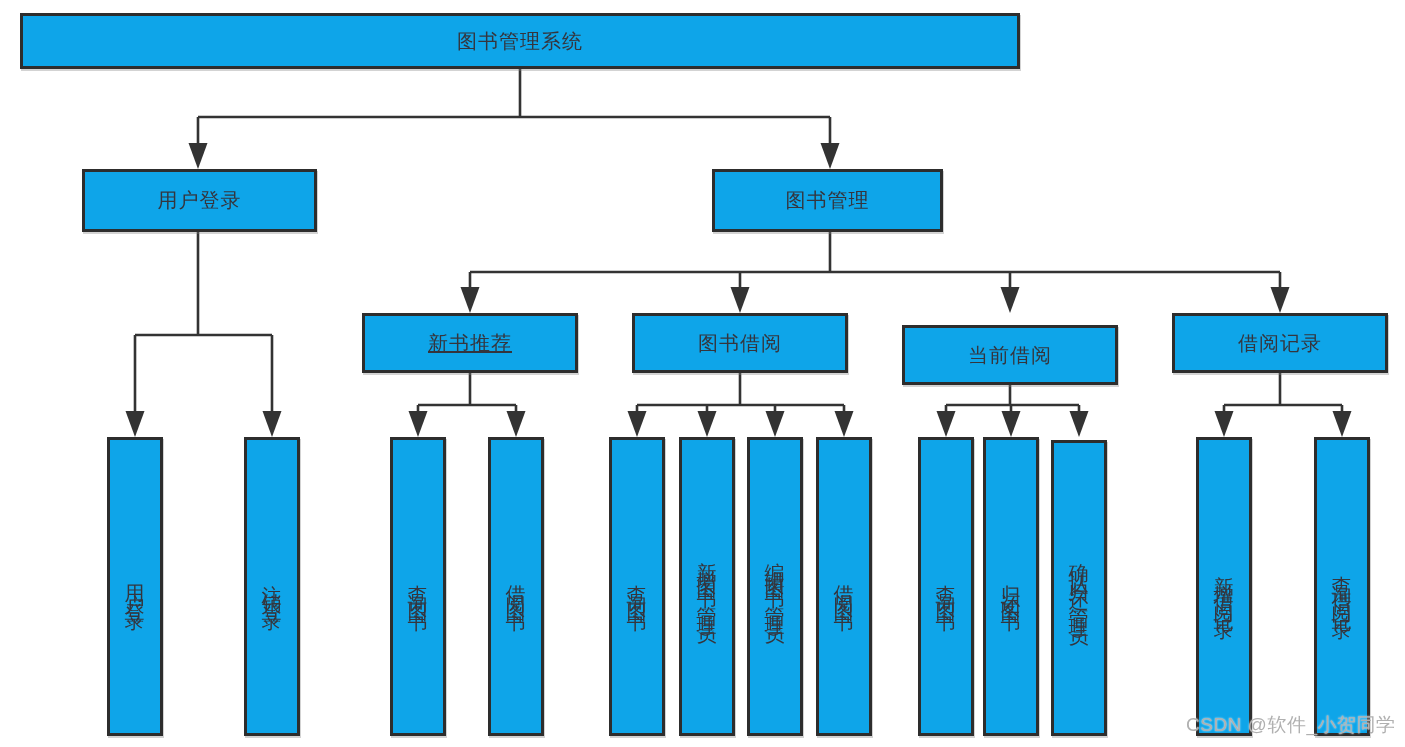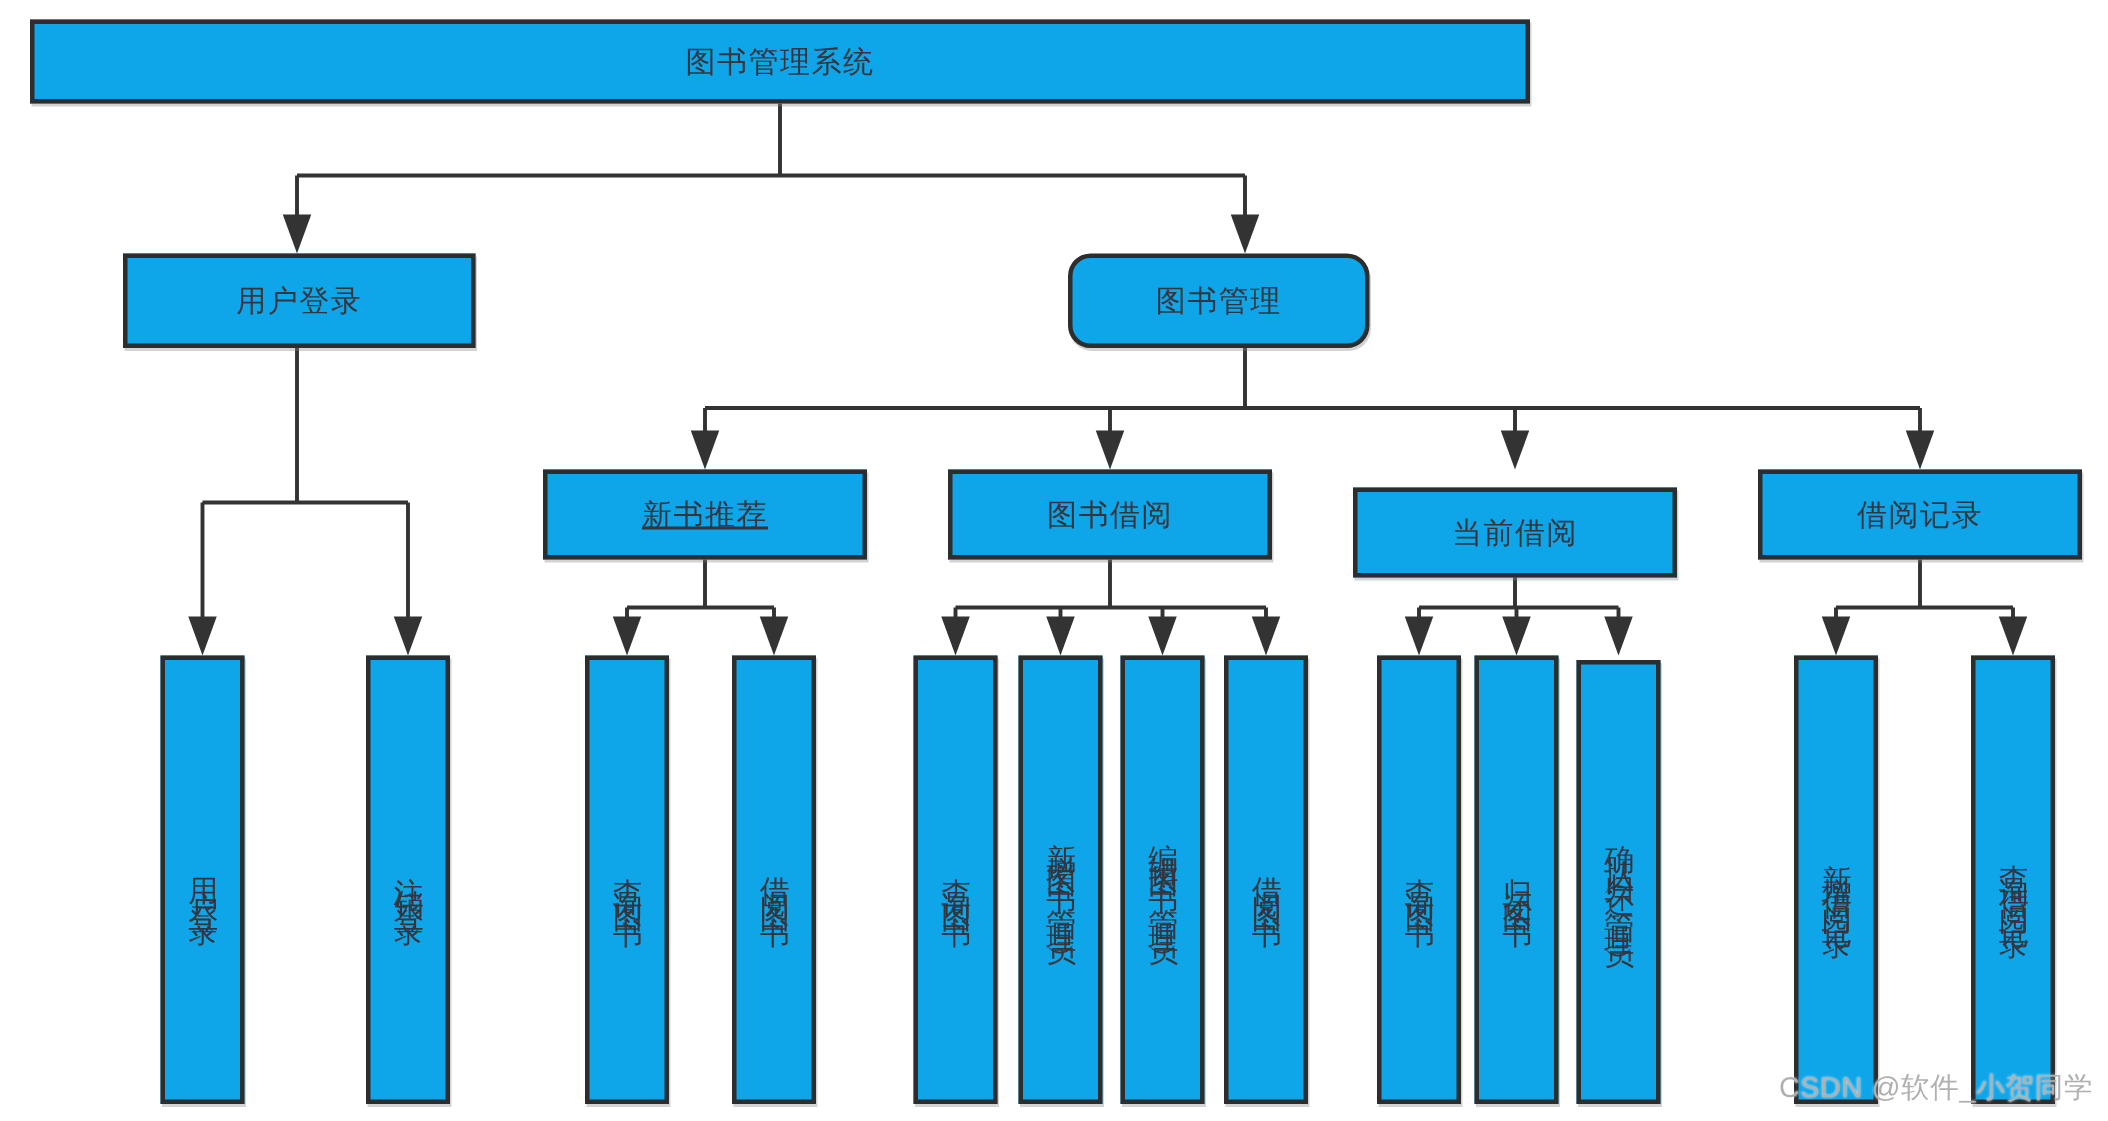--- a/index.html
+++ b/index.html
@@ -98,21 +98,21 @@
   </g>
 </svg>
 
 <div class="box" style="left:20px; top:13px; width:1000px; height:56px;">
   <span class="hlabel">图书管理系统</span>
 </div>
 
 <div class="box" style="left:82px; top:169px; width:235px; height:63px;">
   <span class="hlabel">用户登录</span>
 </div>
-<div class="box" style="left:712px; top:169px; width:201px; height:63px;border-radius:15px;">
+<div class="box" style="left:712px; top:169px; width:231px; height:63px;">
   <span class="hlabel">图书管理</span>
 </div>
 
 <div class="box" style="left:362px; top:313px; width:216px; height:60px;text-decoration:underline;">
   <span class="hlabel">新书推荐</span>
 </div>
 <div class="box" style="left:632px; top:313px; width:216px; height:60px;justify-content:center;">
   <span class="hlabel">图书借阅</span>
 </div>
 <div class="box" style="left:902px; top:313px; width:216px; height:60px;margin-top:12px;">

